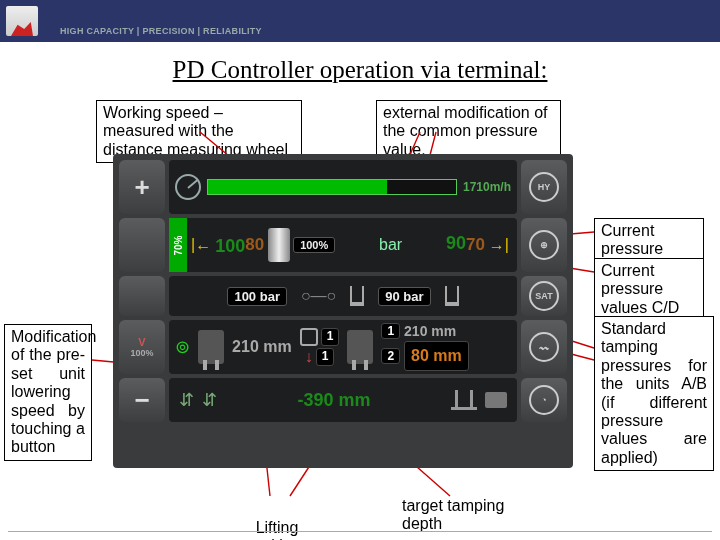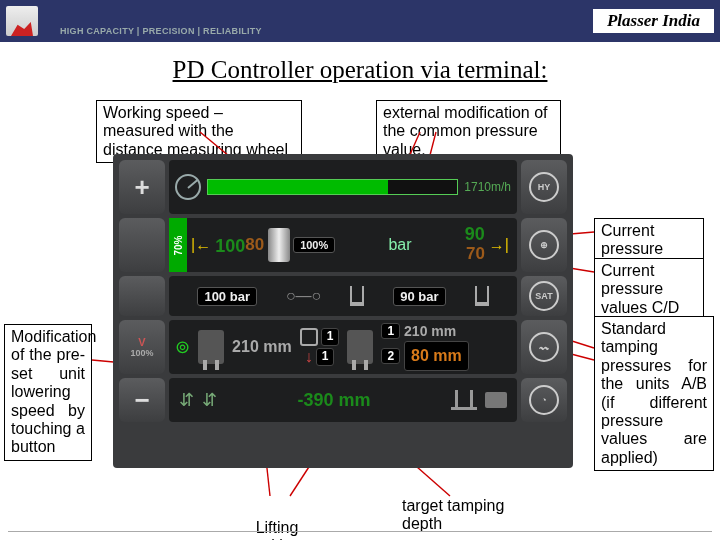--- a/index.html
+++ b/index.html
@@ -17,33 +17,33 @@
   .screen{position:absolute;left:113px;top:154px;width:460px;height:314px;background:#3a3b3d;border-radius:4px;padding:6px;display:flex;flex-direction:column;gap:4px}
   .row{display:flex;align-items:stretch;gap:4px;flex:0 0 auto}
   .side-btn{width:46px;background:linear-gradient(#5b5c5e,#3d3e40);border-radius:6px;display:flex;align-items:center;justify-content:center;color:#ddd;font-weight:bold;font-size:26px}
   .panel{flex:1;background:#1d1e1f;border-radius:4px;position:relative}
   .r1{height:54px}
   .r1 .panel{display:flex;align-items:center;padding:0 6px;gap:6px}
   .gauge{width:26px;height:26px;border:2px solid #9aa;border-radius:50%;position:relative}
   .gauge::after{content:"";position:absolute;left:50%;top:50%;width:12px;height:2px;background:#9aa;transform-origin:left;transform:rotate(-40deg)}
   .bar{flex:1;height:16px;background:#0b0;border:1px solid #5c5;position:relative}
   .bar::after{content:"";position:absolute;right:0;top:0;bottom:0;width:28%;background:#111}
-  .speed{color:#5a5;font-size:12px;font-weight:normal}
+  .speed{color:#5a5;font-size:12px;font-weight:bold}
   .r2{height:54px}
   .r2 .panel{display:flex;align-items:center;padding:4px 8px;gap:4px;color:#aaa;font-size:12px}
   .pct-vert{position:absolute;left:0;top:0;bottom:0;width:18px;background:#0a0;display:flex;align-items:center;justify-content:center}
   .pct-vert span{transform:rotate(-90deg);color:#fff;font-size:10px;font-weight:bold}
   .arrow-l,.arrow-r{color:#e6c200;font-size:16px}
   .cyl{width:22px;height:34px;background:linear-gradient(90deg,#888,#eee,#888);border-radius:3px}
   .badge{background:#000;border:1px solid #555;color:#eee;font-size:11px;padding:1px 6px;border-radius:3px;font-weight:bold}
   .pval{color:#1b8a1b;font-size:18px;font-weight:bold;line-height:.95}
   .pval2{color:#9c5a1a;font-size:17px;font-weight:bold}
   .unit{color:#86efac;font-size:16px}
   .r3{height:40px}
-  .r3 .panel{display:flex;align-items:center;justify-content:center;gap:29px}
+  .r3 .panel{display:flex;align-items:center;justify-content:center;gap:14px}
   .rail{width:14px;height:20px;border:2px solid #aaa;border-top:none;border-bottom:4px solid #aaa}
   .r4{height:54px}
   .r4 .panel{display:flex;align-items:center;padding:4px 6px;gap:8px;color:#aaa}
   .tamp-ico{width:26px;height:34px;background:#555;border-radius:3px;position:relative}
   .tamp-ico::before,.tamp-ico::after{content:"";position:absolute;bottom:-6px;width:4px;height:10px;background:#aaa}
   .tamp-ico::before{left:5px}.tamp-ico::after{right:5px}
   .mm{color:#aaa;font-size:16px;font-weight:bold}
   .num-badge{background:#000;color:#fff;border:1px solid #444;border-radius:3px;padding:0 5px;font-size:12px;font-weight:bold}
   .orange{background:#000;color:#d87a1a;border:1px solid #444;padding:5px 6px;font-weight:bold;border-radius:3px}
   .smallico{width:18px;height:18px;border:2px solid #aaa;border-radius:3px}
@@ -61,21 +61,20 @@
   .footerline{position:absolute;left:8px;right:8px;bottom:8px;height:1px;background:#aaa}
 </style>
 </head>
 <body>
 
 <div class="header">
   <div class="header-left">
     <div class="logo-box"></div>
     <div class="tagline">HIGH CAPACITY | PRECISION | RELIABILITY</div>
   </div>
-  <div class="brand">Plasser India</div>
 </div>
 
 <div class="title">PD Controller operation via terminal:</div>
 
 <div class="callout" style="left:96px;top:100px;width:206px">Working speed – measured with the distance measuring wheel</div>
 <div class="callout" style="left:376px;top:100px;width:185px">external modification of the common pressure value.</div>
 <div class="callout" style="left:594px;top:218px;width:110px">Current pressure values A/B</div>
 <div class="callout" style="left:594px;top:258px;width:110px">Current pressure values C/D</div>
 <div class="callout justify" style="left:594px;top:316px;width:120px">Standard tamping pressures for the units A/B (if different pressure values are applied)</div>
 <div class="callout justify" style="left:4px;top:324px;width:88px">Modification of the pre-set unit lowering speed by touching a button</div>
@@ -126,21 +125,21 @@
         <span class="pval">100</span>
         <span class="pval2">80</span>
       </div>
       <div style="display:flex;flex-direction:column;align-items:center;gap:2px">
         <div style="display:flex;align-items:center;gap:3px">
             <div class="cyl"></div>
             <span class="badge">100%</span>
           </div>
       </div>
       <div style="flex:1;text-align:center" class="unit">bar</div>
-      <div style="display:flex;flex-direction:column;align-items:flex-end">
+      <div style="display:flex;flex-direction:row;">
         <span class="pval">90</span>
         <span class="pval2">70</span>
       </div>
       <span class="arrow-r">→|</span>
     </div>
     <div class="ringbtn">
         <div class="ring">⊕</div>
       </div>
   </div>
 

